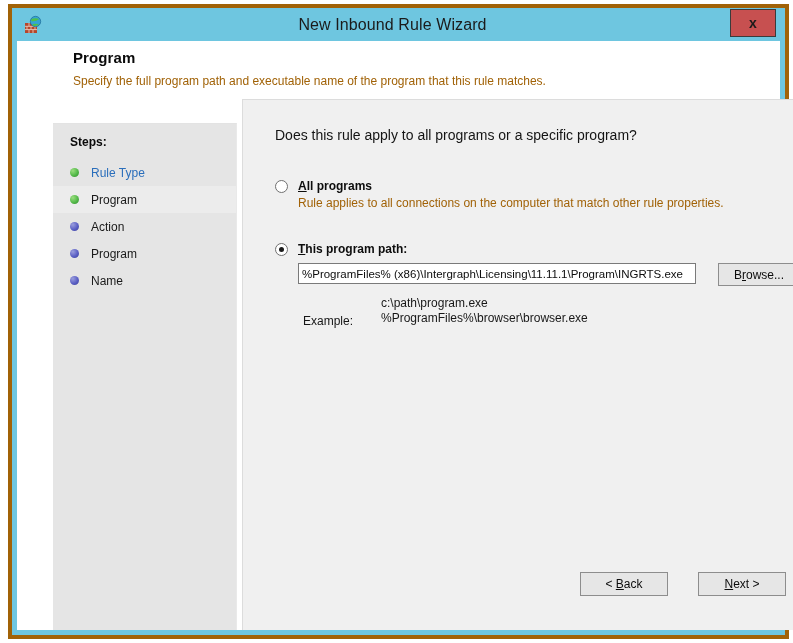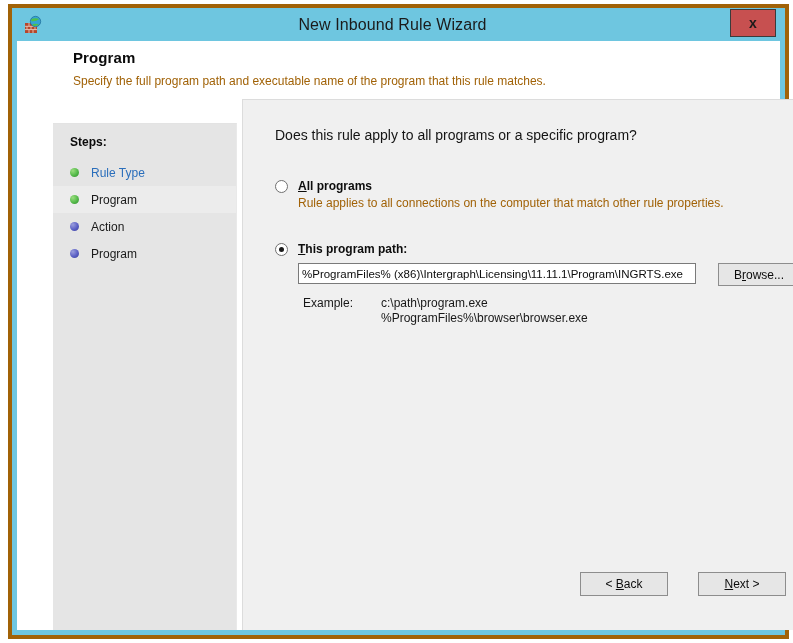--- a/index.html
+++ b/index.html
@@ -262,20 +262,21 @@
   
   .example {
     display: flex;
     margin: 10px 0 0 28px;
     font-size: 12px;
     color: #171717;
   }
   .example-label {
     width: 78px;
     flex: 0 0 78px;
+    margin-top: 18px;
   }
   .example-lines div {
     line-height: 15px;
   }
 
   
   .footer {
     position: absolute;
     right: 14px;
     bottom: 34px;
@@ -350,20 +351,24 @@
         <div class="step">
           <span class="step-bullet bullet-pending"></span>
           <span class="step-label">Action</span>
         </div>
 
         <div class="step">
           <span class="step-bullet bullet-pending"></span>
           <span class="step-label">Program</span>
         </div>
 
+        <div class="step">
+          <span class="step-bullet bullet-pending"></span>
+          <span class="step-label">Name</span>
+        </div>
       </div>
 
       <div class="main">
         <div class="main-inner">
 
           <div class="question">Does this rule apply to all programs or a specific program?</div>
 
           <div class="option">
             <label class="option-row">
               <span class="radio"></span>

